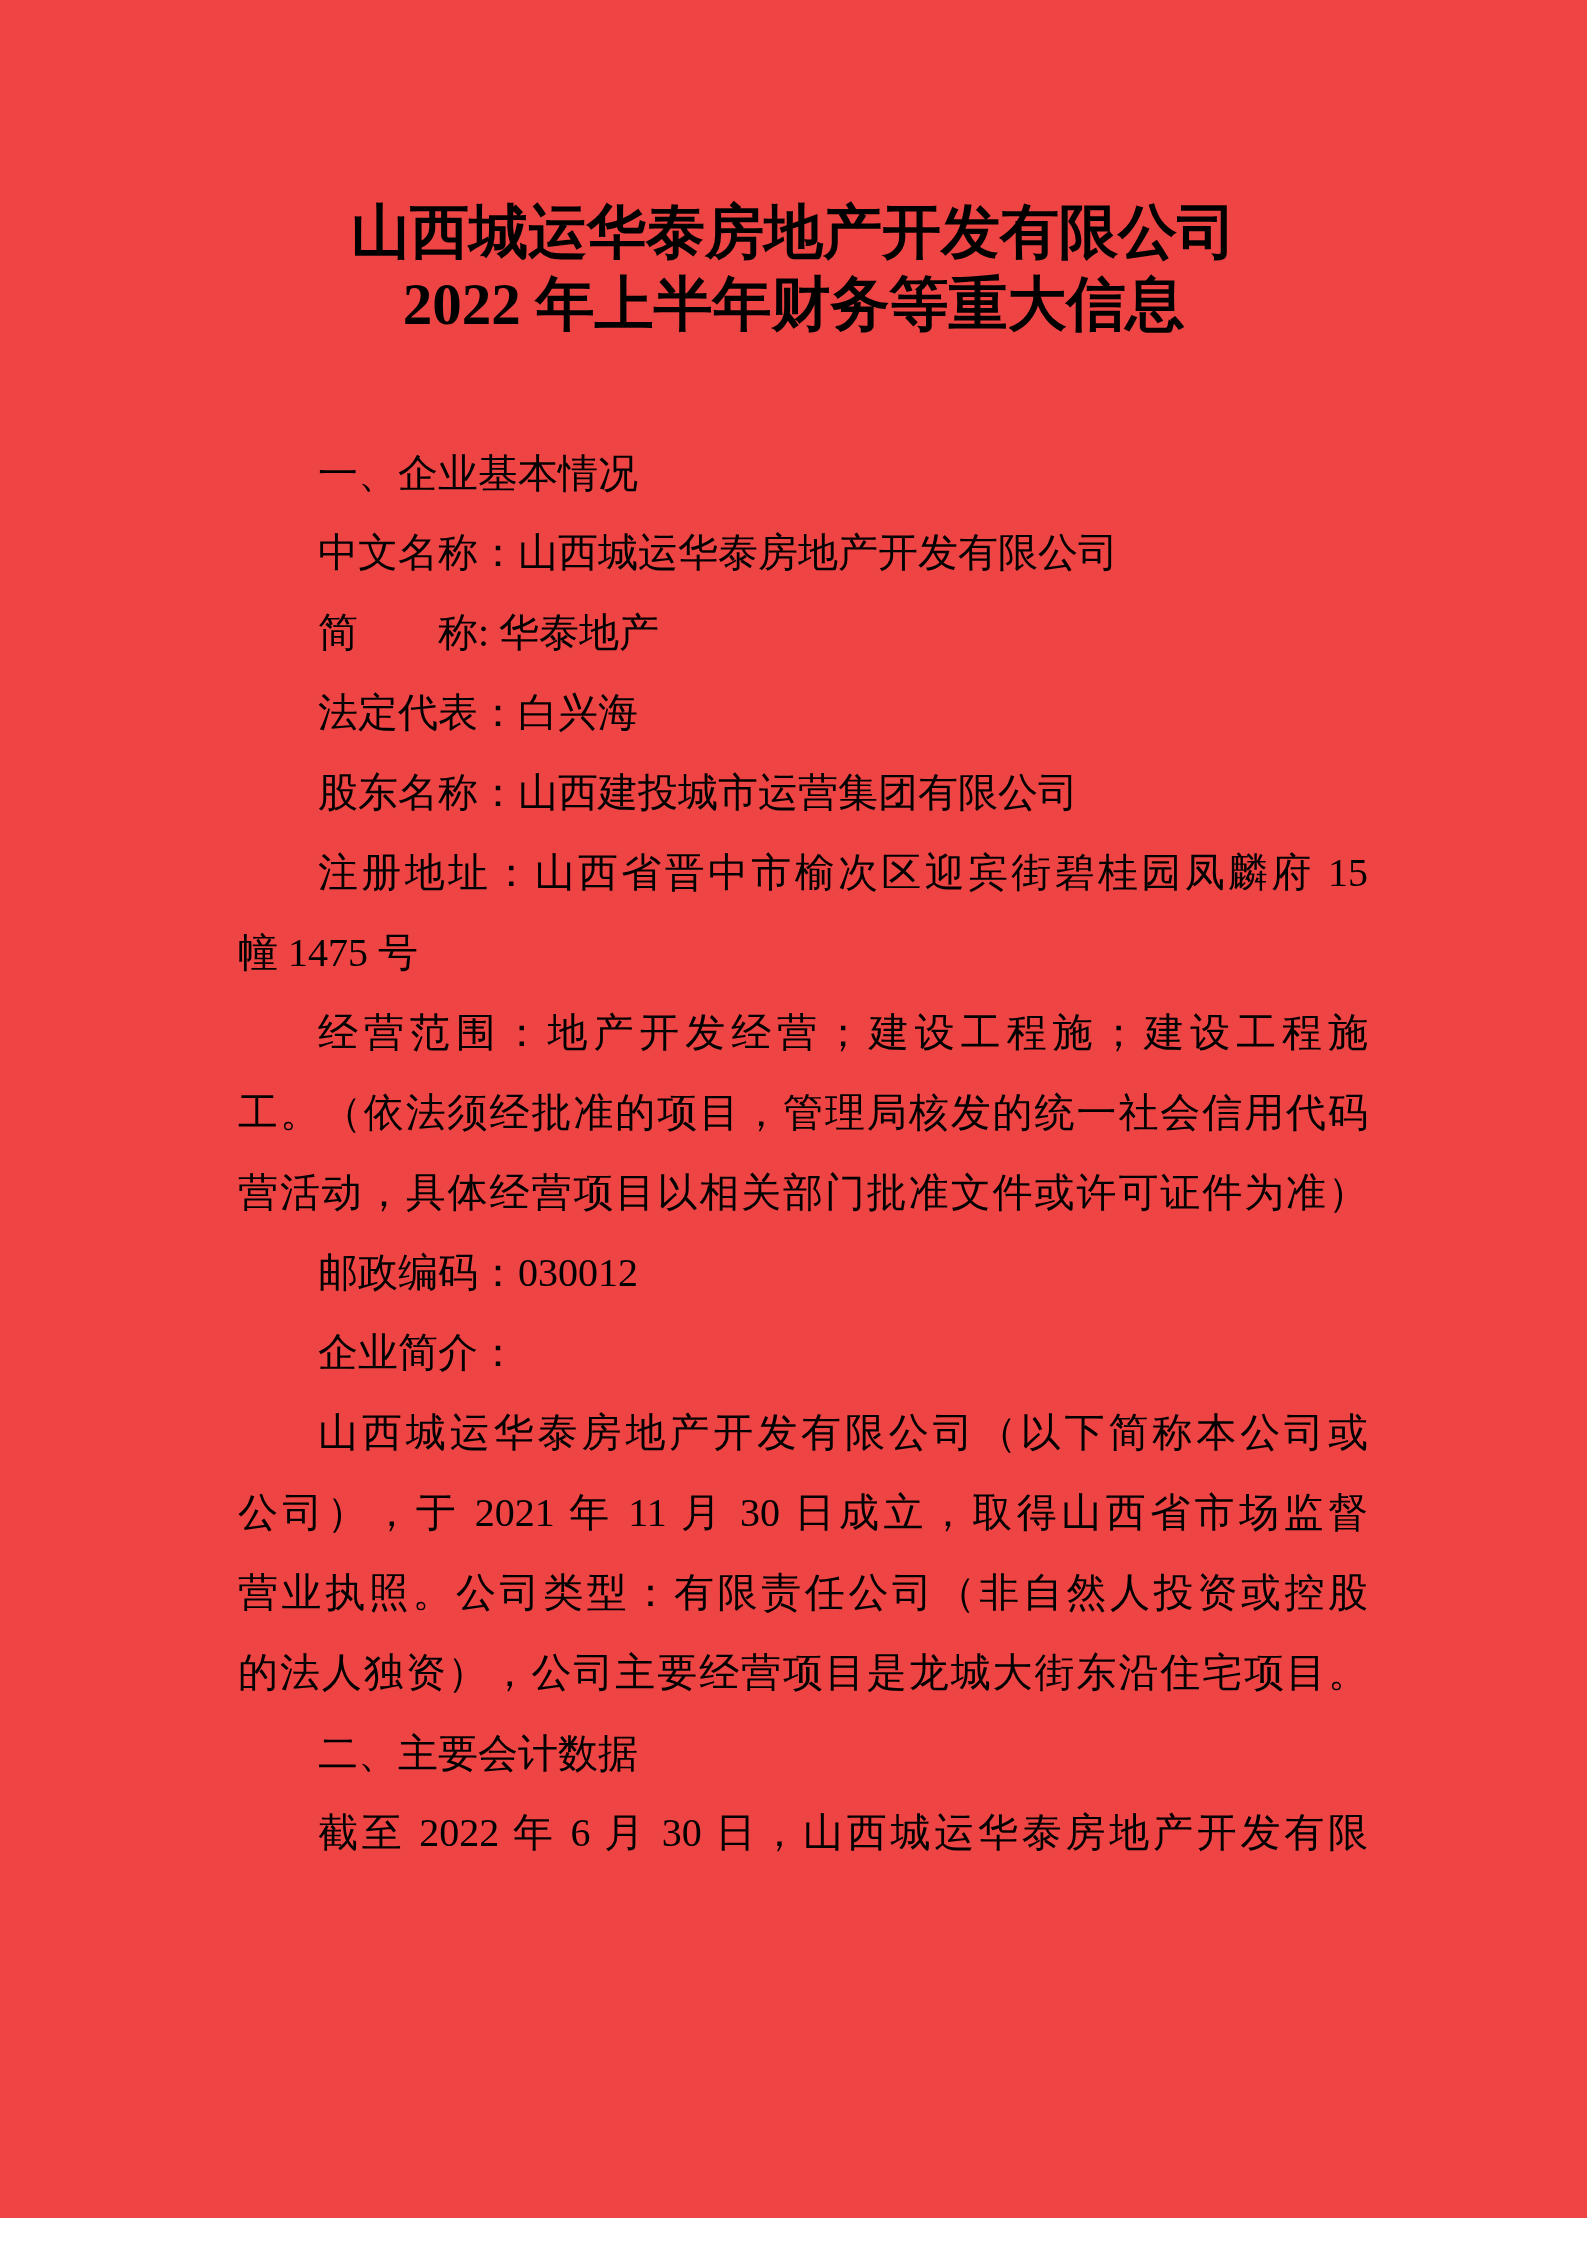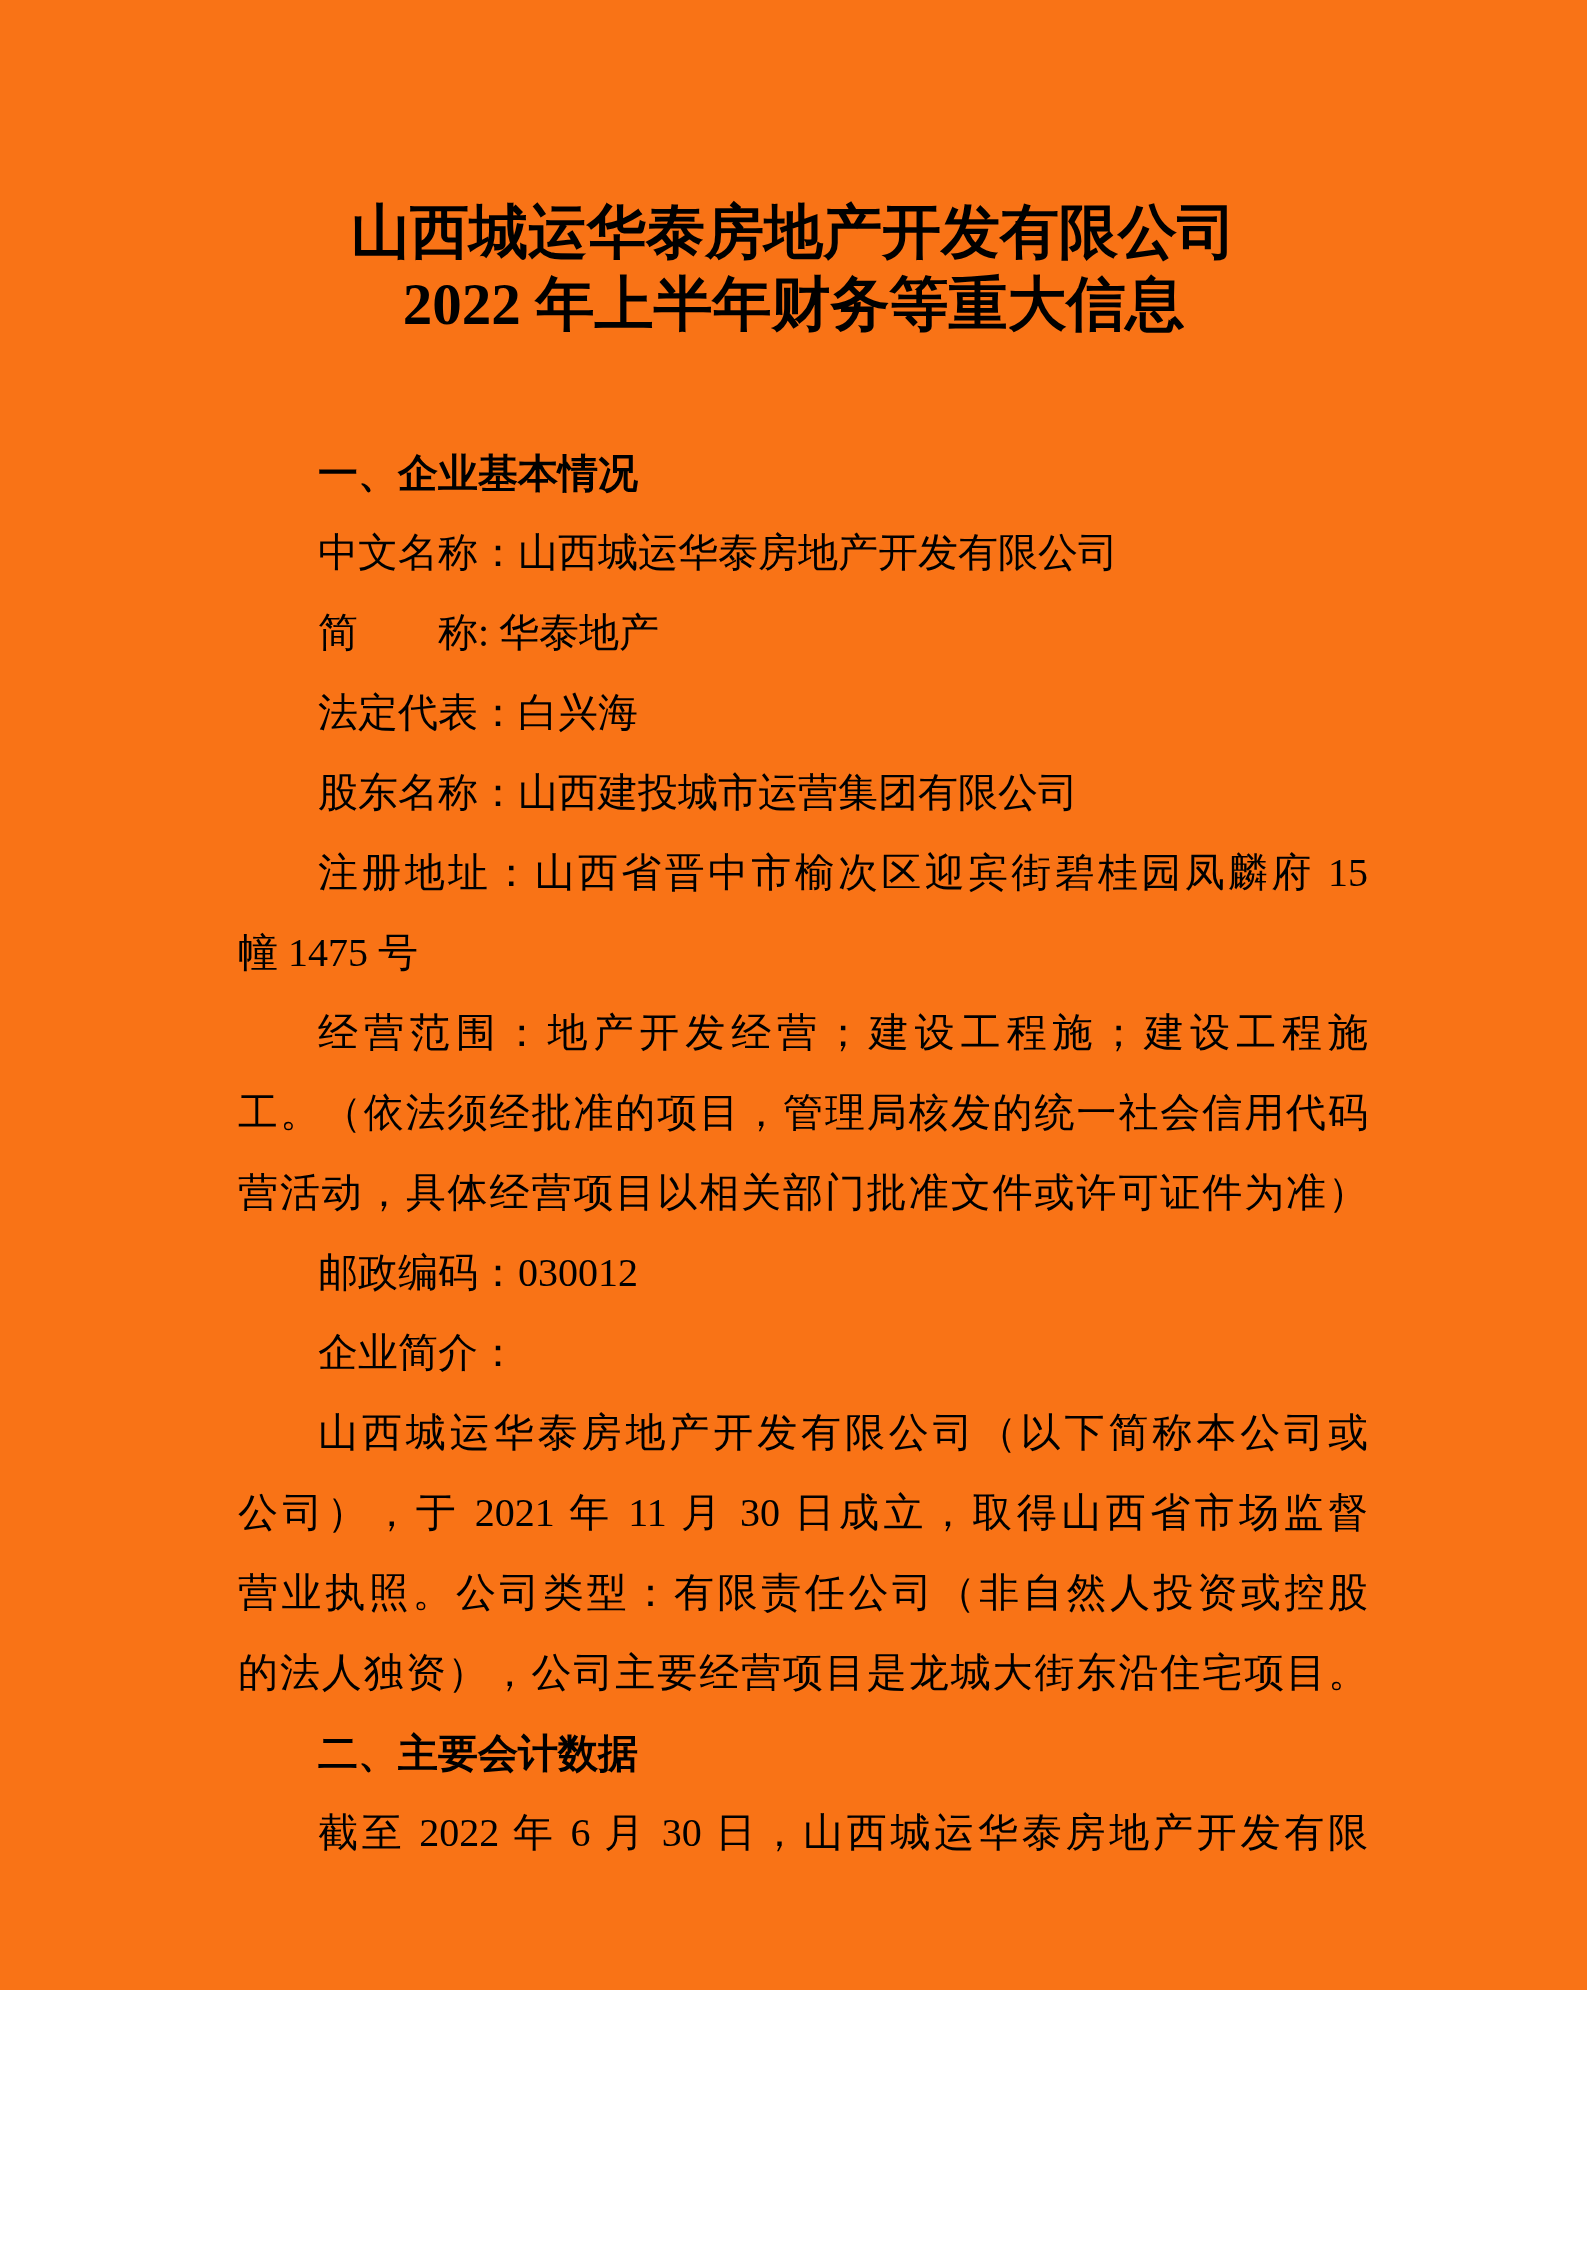--- a/index.html
+++ b/index.html
@@ -3,22 +3,22 @@
 <meta charset="utf-8">
 <style>
   html, body {
     margin: 0;
     padding: 0;
     background: #ffffff;
   }
   .page {
     position: relative;
     width: 1587px;
-    height: 1990px;
-    background: #f97316;
+    height: 2218px;
+    background: #ef4444;
     color: #000000;
     overflow: hidden;
   }
   
   .title-block {
     margin-top: 196px;
     text-align: center;
     font-size: 59px;
     line-height: 72px;
     font-weight: 700;
@@ -44,21 +44,21 @@
     color: #000000;
   }
   .ln { white-space: normal; font-family: Liberation Serif, serif; }
   .ind { text-indent: 80px; }
   .fill {
     text-align: justify;
     text-align-last: justify;
   }
   .heading {
     font-family: "Liberation Sans", sans-serif;
-    font-weight: 700;
+    font-weight: 400;
   }
 </style>
 </head>
 <body>
 
 <div class="page">
 
   <div class="title-block">
     <div class="title-line">
       <span class="seg-song">山西城运华泰房地产开发</span><span class="seg-hei">有限公司</span>

